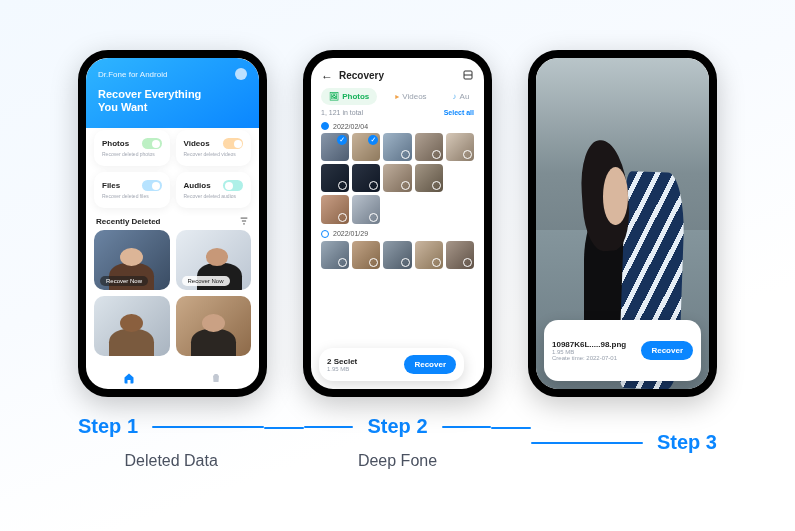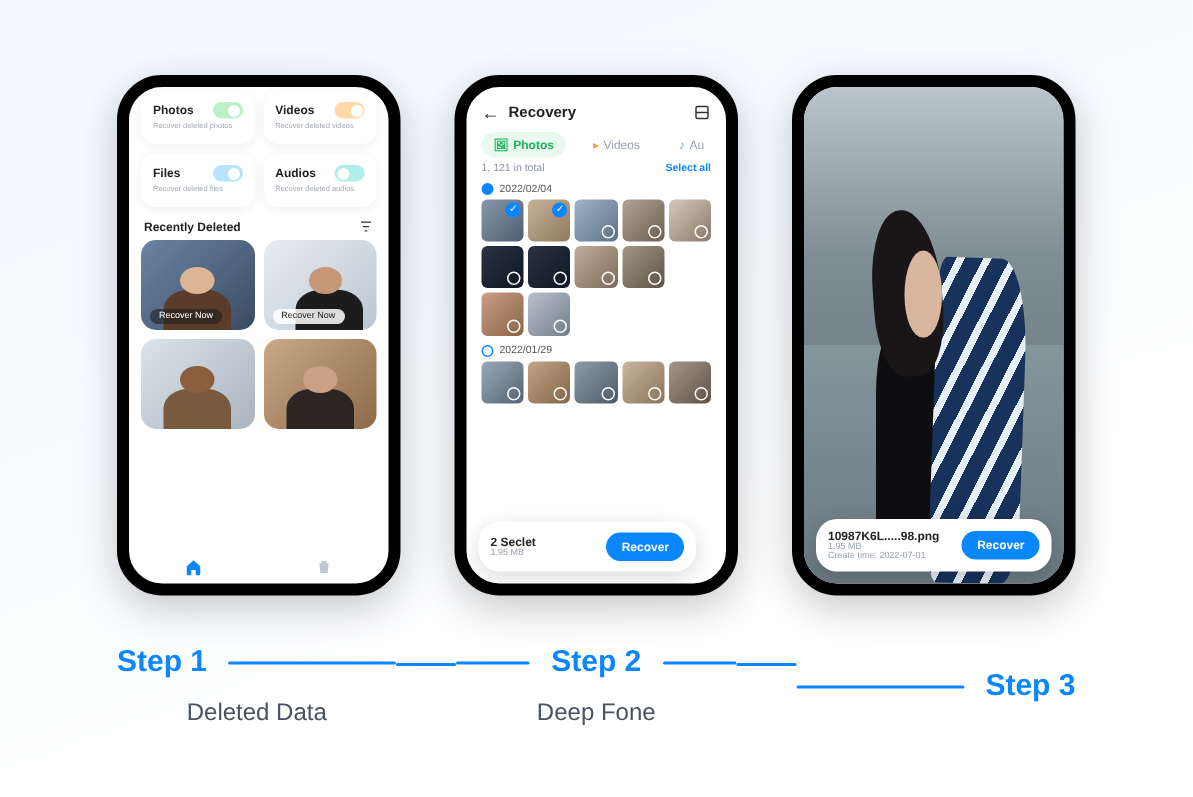--- a/index.html
+++ b/index.html
@@ -60,43 +60,53 @@
   .btn-recover{ background:#0a86ff; color:#fff; border:none; border-radius:12px; font-size:8px; padding:5px 10px; font-weight:600;}
 
   
   .p3-bg{ position:absolute; inset:0; background:linear-gradient(180deg,#b9c5c9 0%,#7e8d93 35%,#5e6d75 100%);}
   .p3-sea{ position:absolute; left:0;right:0;bottom:0; height:48%; background:linear-gradient(180deg,#84959c,#6a7a82);}
   .p3-person{ position:absolute; left:22%; bottom:0; width:60%; height:80%;}
   .p3-person .hair{ position:absolute; top:6%; left:8%; width:44%; height:42%; background:#1a1516; border-radius:46% 52% 40% 40%; transform:rotate(-4deg);}
   .p3-person .face{ position:absolute; top:16%; left:28%; width:24%; height:22%; background:#d9b79e; border-radius:50% 50% 48% 48%;}
   .p3-person .body{ position:absolute; top:34%; left:10%; width:50%; height:60%; background:#0e0e10; border-radius:30% 30% 10% 12%;}
   .p3-blanket{ position:absolute; right:-4%; top:18%; width:58%; height:82%; background:repeating-linear-gradient(115deg,#17325b 0 11px,#e6eef6 11px 16px); border-radius:10% 30% 20% 10%; transform:rotate(2deg);}  
-  .p3-bar{ position:absolute; bottom:8px; left:8px; right:8px; background:#fff; border-radius:14px; box-shadow:0 4px 14px rgba(0,0,0,.18); display:flex; align-items:center; padding:7px 8px;}
+  .p3-bar{ position:absolute; bottom:8px; left:8px; right:8px; background:#fff; border-radius:14px; box-shadow:0 4px 14px rgba(0,0,0,.18); display:flex; align-items:center; padding:20px 8px;}
   .p3-bar .info .t{ font-size:8px; font-weight:700;}
   .p3-bar .info .s{ font-size:6px; color:#9aa2ae;}
 
   
-  .steps{ margin-top:33px; display:flex; justify-content:space-between; align-items:center;}
+  .steps{ margin-top:18px; display:flex; justify-content:space-between; align-items:center;}
   .step-col{ width:189px; text-align:center;}
   .step-title{ color:#0a86ff; font-weight:700; font-size:20px;}
   .step-sub{ color:#4a5160; font-size:16px; margin-top:14px;}
   .divider{ flex:0 0 40px; height:2px; background:#0a86ff; border-radius:2px; margin-top:-30px;}
   .step-row{ display:flex; align-items:center; justify-content:center; gap:14px;}
   .step-row .line{ flex:1; height:2px; background:#0a86ff; border-radius:2px;}
 
   .filter-icon{width:10px;height:10px;}
 </style>
 </head>
 <body>
 
 <div class="stage">
   <div class="phones">
 
     <div class="phone">
       <div class="inner">
+        <div class="p1-head">
+          <div class="p1-brand">
+            <span>Dr.Fone for Android</span>
+            <span class="p1-avatar"></span>
+          </div>
+          <div class="p1-title">
+            <div>Recover Everything</div>
+            <div>You Want</div>
+          </div>
+        </div>
         <div class="p1-grid">
           <div class="p1-card">
             <div class="row">
                 <span class="lbl">Photos</span>
                 <span class="p1-toggle p1-green tg-on"></span>
               </div>
             <div class="sub">Recover deleted photos</div>
           </div>
           <div class="p1-card">
             <div class="row">

